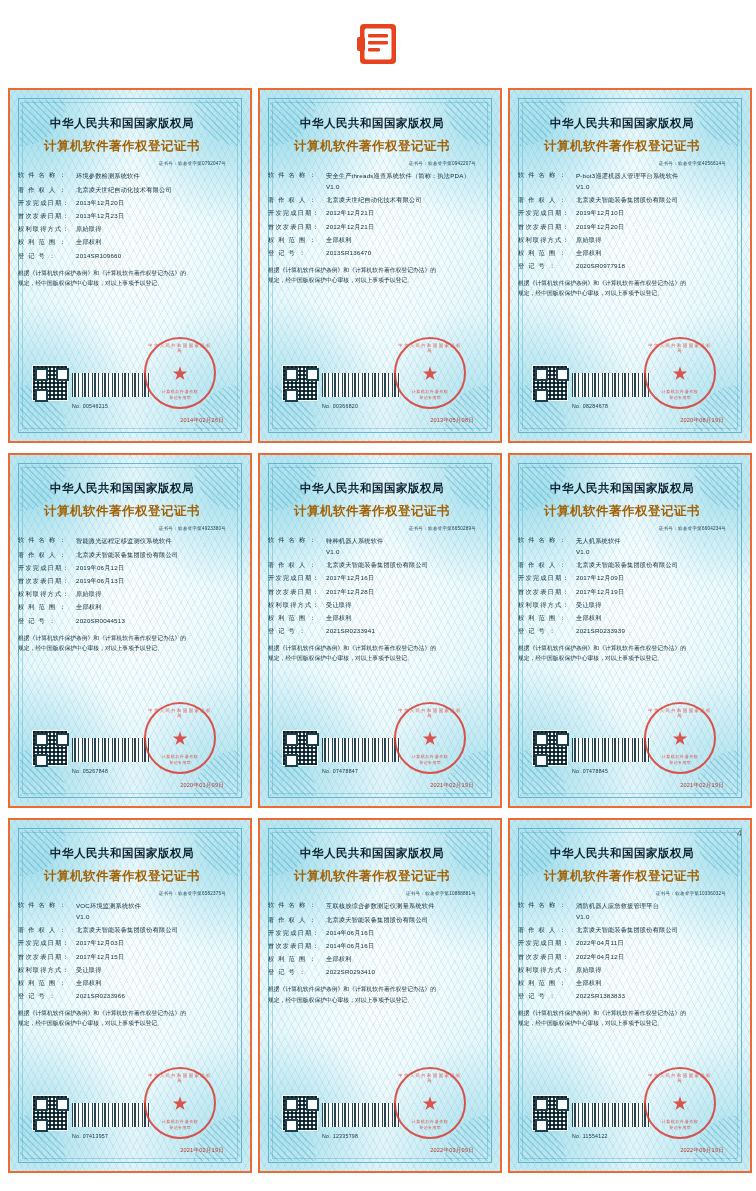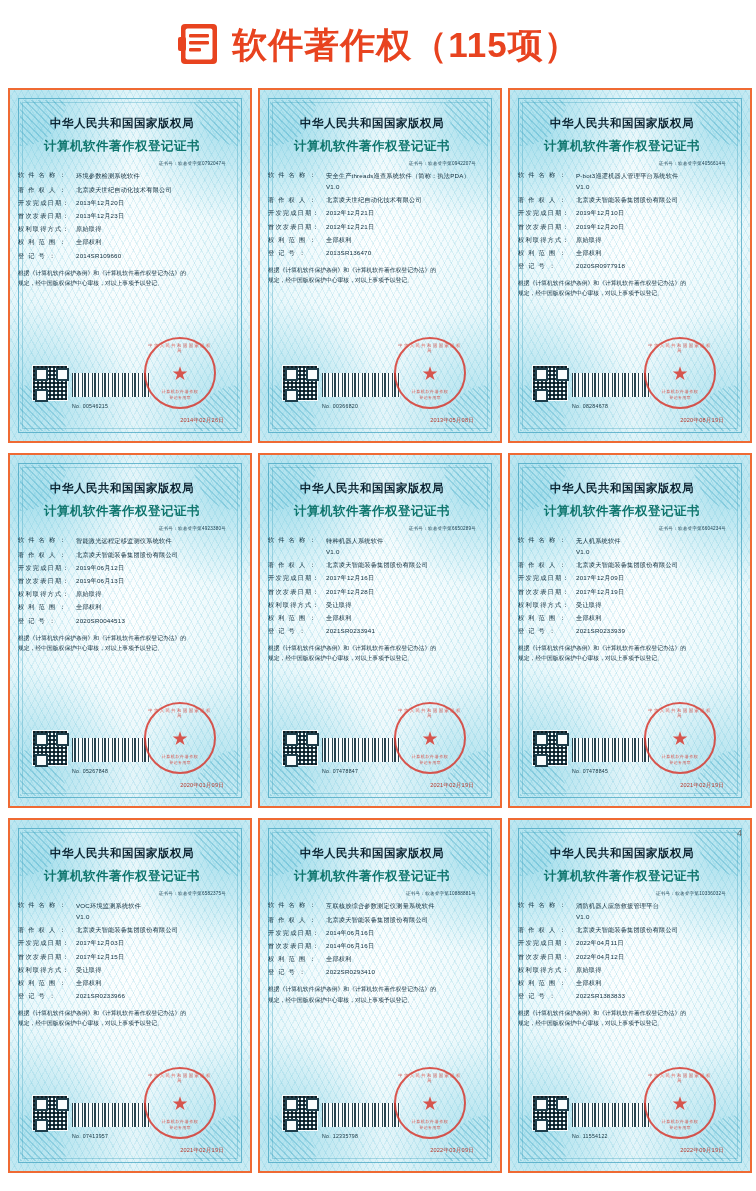--- a/index.html
+++ b/index.html
@@ -123,21 +123,21 @@
     letter-spacing: .5px;
     margin-top: 4px;
     color: #0b2331;
   }
   .cert-title {
     text-align: center;
     font-size: 12.5px;
     font-weight: bold;
     letter-spacing: .5px;
     margin-top: 7px;
-    color: #0f766e;
+    color: #a16207;
   }
   .regno {
     text-align: right;
     font-size: 4.6px;
     margin-top: 6px;
     color: #17394a;
     letter-spacing: .2px;
     padding-right: 4px;
   }
   .rows {
@@ -275,21 +275,20 @@
     <span class="header-icon">
       <svg width="46" height="46" viewBox="0 0 46 46">
         <rect x="5" y="3" width="36" height="40" rx="4" fill="#e8431f"></rect>
         <rect x="9.5" y="7.5" width="27" height="31" rx="2" fill="#ffffff"></rect>
         <rect x="13" y="13" width="20" height="3.4" rx="1.2" fill="#e8431f"></rect>
         <rect x="13" y="20" width="20" height="3.4" rx="1.2" fill="#e8431f"></rect>
         <rect x="13" y="27" width="12" height="3.4" rx="1.2" fill="#e8431f"></rect>
         <rect x="2" y="16" width="8" height="14" rx="2" fill="#e8431f"></rect>
       </svg>
     </span>
-    <span class="header-title">软件著作权（115项）</span>
   </div>
 
   <div class="grid" id="cert-grid">
       <div class="cert-cell">
         <div class="cert">
           <div class="cert-bg"></div>
           <div class="cert-frame"></div>
           <div class="corner tl"></div>
           <div class="corner tr"></div>
           <div class="corner bl"></div>

